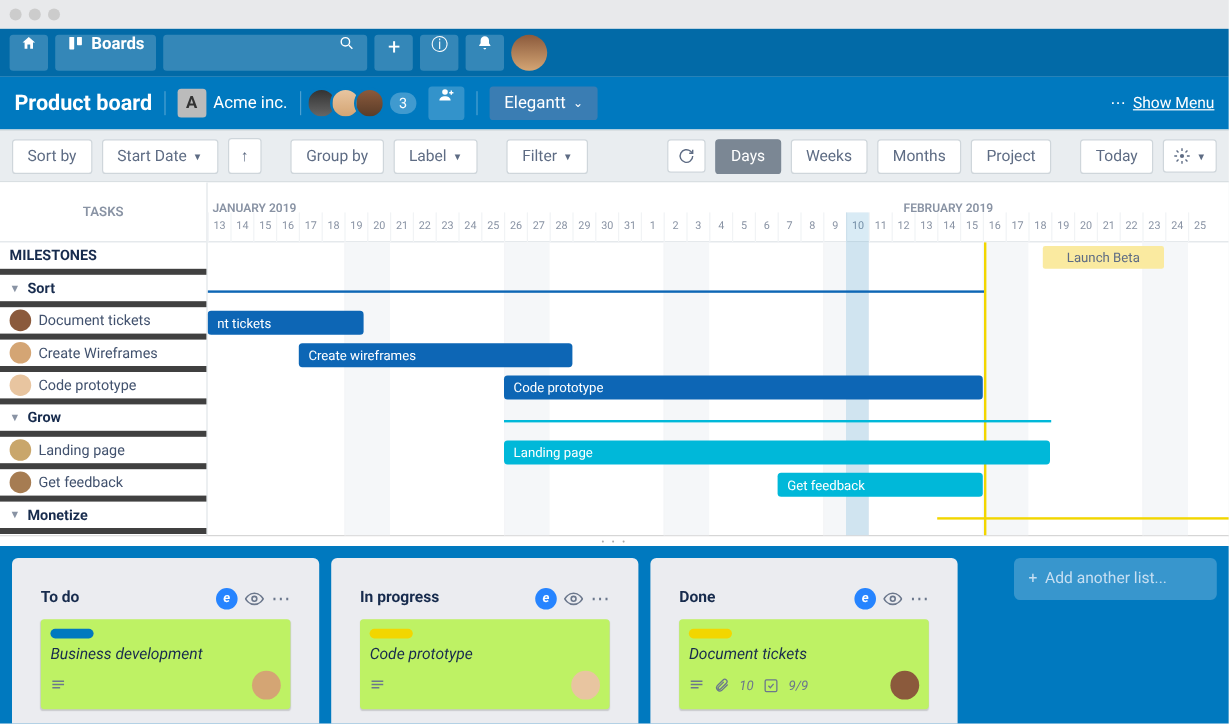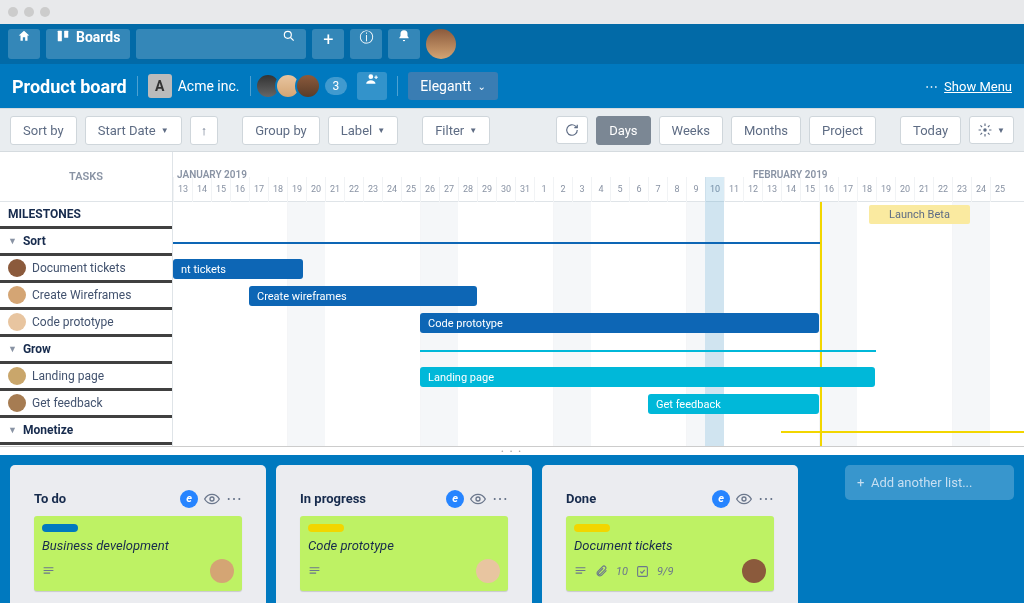--- a/index.html
+++ b/index.html
@@ -28,21 +28,21 @@
 .eleg-btn { background: #3a7db3; color: #fff; border-radius: 3px; padding: 6px 12px; display: flex; align-items: center; gap: 6px; cursor: pointer; font-size: 14px; }
 .show-menu { margin-left: auto; color: #fff; font-size: 13px; display: flex; align-items: center; gap: 6px; cursor: pointer; }
 .show-menu span { text-decoration: underline; }
 .toolbar { height: 44px; background: #e9edf0; border-top: 1px solid #d5dbdf; border-bottom: 1px solid #d5dbdf; display: flex; align-items: center; padding: 0 10px; gap: 8px; }
 .tbar-btn { background: #fff; border: 1px solid #cfd6db; border-radius: 3px; padding: 6px 12px; color: #5e6c84; font-size: 13px; cursor: pointer; display: flex; align-items: center; gap: 5px; }
 .tbar-btn.active { background: #7b8794; color: #fff; border-color: #7b8794; }
 .tb-spacer { flex: 1; }
 .gantt-area { display: flex; height: 295px; background: #fff; border-bottom: 1px solid #ccc; }
 .task-col { width: 173px; border-right: 1px solid #dfe4e8; background: #fff; }
 .task-head { height: 50px; display: flex; align-items: center; justify-content: center; color: #8993a4; font-size: 11px; font-weight: 600; border-bottom: 1px solid #dfe4e8; }
-.task-row { height: 27px; display: flex; align-items: center; padding: 0 8px; font-size: 12px; color: #42526e; gap: 6px; border-bottom: 3px solid #404040; }
+.task-row { height: 27px; display: flex; align-items: center; padding: 0 8px; font-size: 12px; color: #42526e; gap: 6px; border-bottom: 5px solid #404040; }
 .task-row.section { font-weight: 700; color: #172b4d; }
 .tri { font-size: 9px; color: #8993a4; }
 .task-row .avatar { width: 18px; height: 18px; }
 .chart { flex: 1; position: relative; overflow: hidden; }
 .chart-head { height: 50px; border-bottom: 1px solid #dfe4e8; position: relative; }
 .month-row { height: 25px; position: relative; }
 .month-label { position: absolute; font-size: 10px; color: #8993a4; font-weight: 600; top: 17px; }
 .day-row { height: 25px; display: flex; }
 .day-cell { width: 19px; text-align: center; font-size: 9px; color: #8993a4; border-left: 1px solid #f1f3f5; line-height: 25px; }
 .chart-body { position: relative; }

